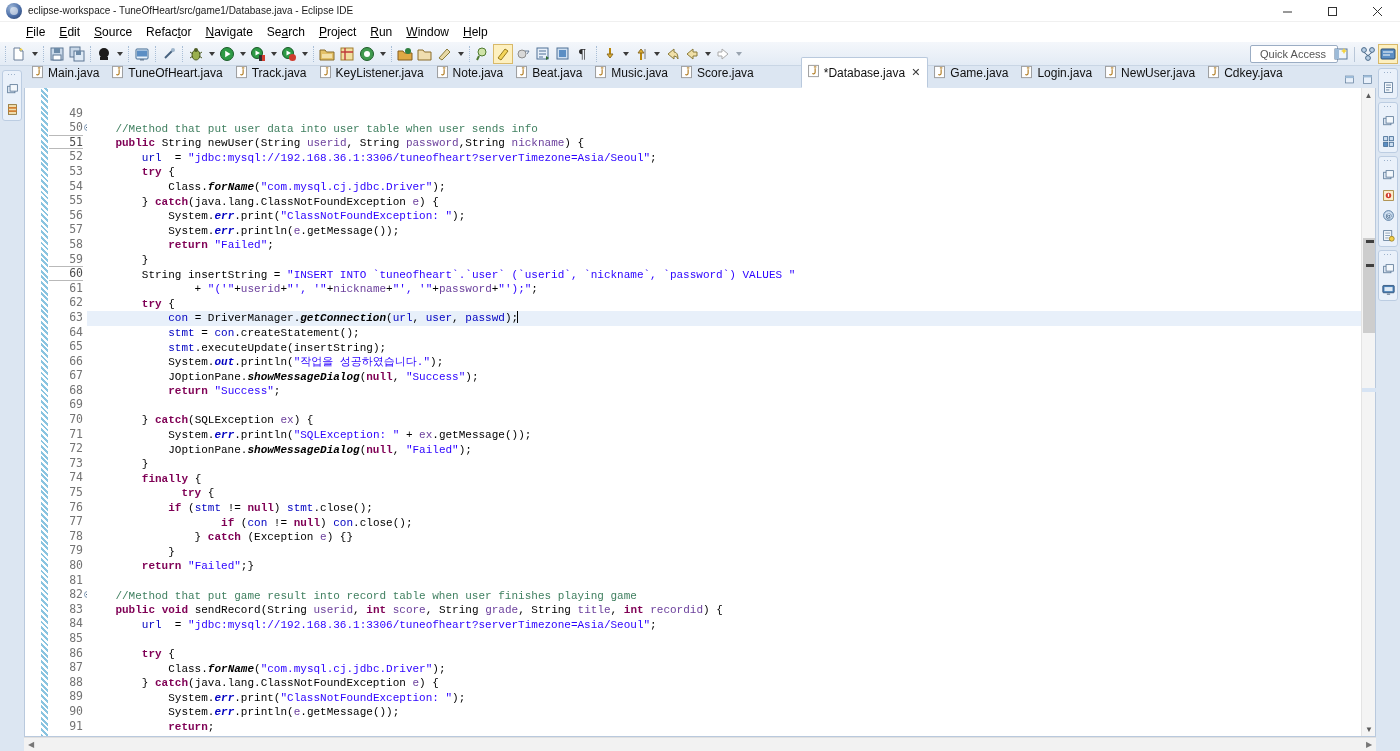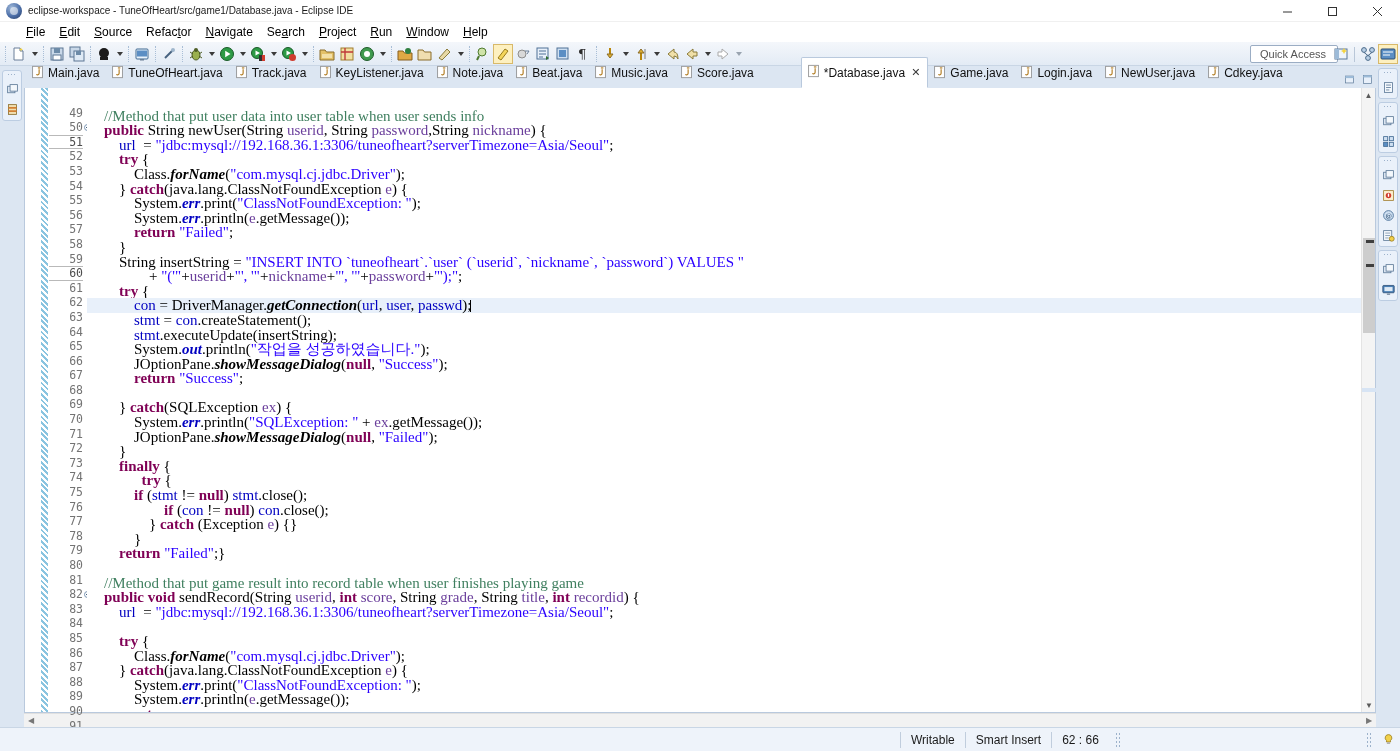--- a/index.html
+++ b/index.html
@@ -307,23 +307,23 @@
     position: absolute;
     left: 1px; top: 2px;
     width: 3px; height: 1px;
     background: #47627f;
   }
 
   .codearea {
     flex: 1 1 auto;
     position: relative;
     overflow: hidden;
-    padding-top: 6px;
-    font-family: Liberation Serif, serif;
-    font-size: 15px;
+    padding-top: 19px;
+    font-family: Liberation Mono, monospace;
+    font-size: 11px;
     background: #ffffff;
     min-width: 0;
   }
   .cline {
     height: 14.6px;
     line-height: 14.6px;
     white-space: pre;
     padding-left: 2px;
     position: relative;
   }
@@ -1046,32 +1046,13 @@
             <svg width="13" height="13" viewBox="0 0 16 16">
               <rect x="1" y="3" width="14" height="9" rx="1" fill="#4a7fb5" stroke="#2d4f76"></rect>
               <rect x="3" y="5" width="10" height="5" fill="#dfeaf5"></rect>
               <rect x="6" y="13" width="4" height="1.5" fill="#6b7f96"></rect>
             </svg>
           </div>
         </div>
       </div>
   </div>
 
-  <div class="statusbar">
-    <div style="width:900px"></div>
-    <div class="st-div"></div>
-    <div class="st-cell">Writable</div>
-    <div class="st-div"></div>
-    <div class="st-cell">Smart Insert</div>
-    <div class="st-div"></div>
-    <div class="st-cell">62 : 66</div>
-    <div class="st-dots"></div>
-    <div class="status-right">
-      <div class="st-dots"></div>
-      <div class="bulb">
-        <svg width="13" height="13" viewBox="0 0 16 16">
-            <path d="M8 2 a4 4 0 0 1 2.5 7.2 V11 h-5 V9.2 A4 4 0 0 1 8 2z" fill="#f2d14a" stroke="#9a7c1c"></path>
-            <rect x="6" y="11.5" width="4" height="2" fill="#b0b0b0"></rect>
-          </svg>
-      </div>
-    </div>
-  </div>
 </div>
 
 </body></html>

